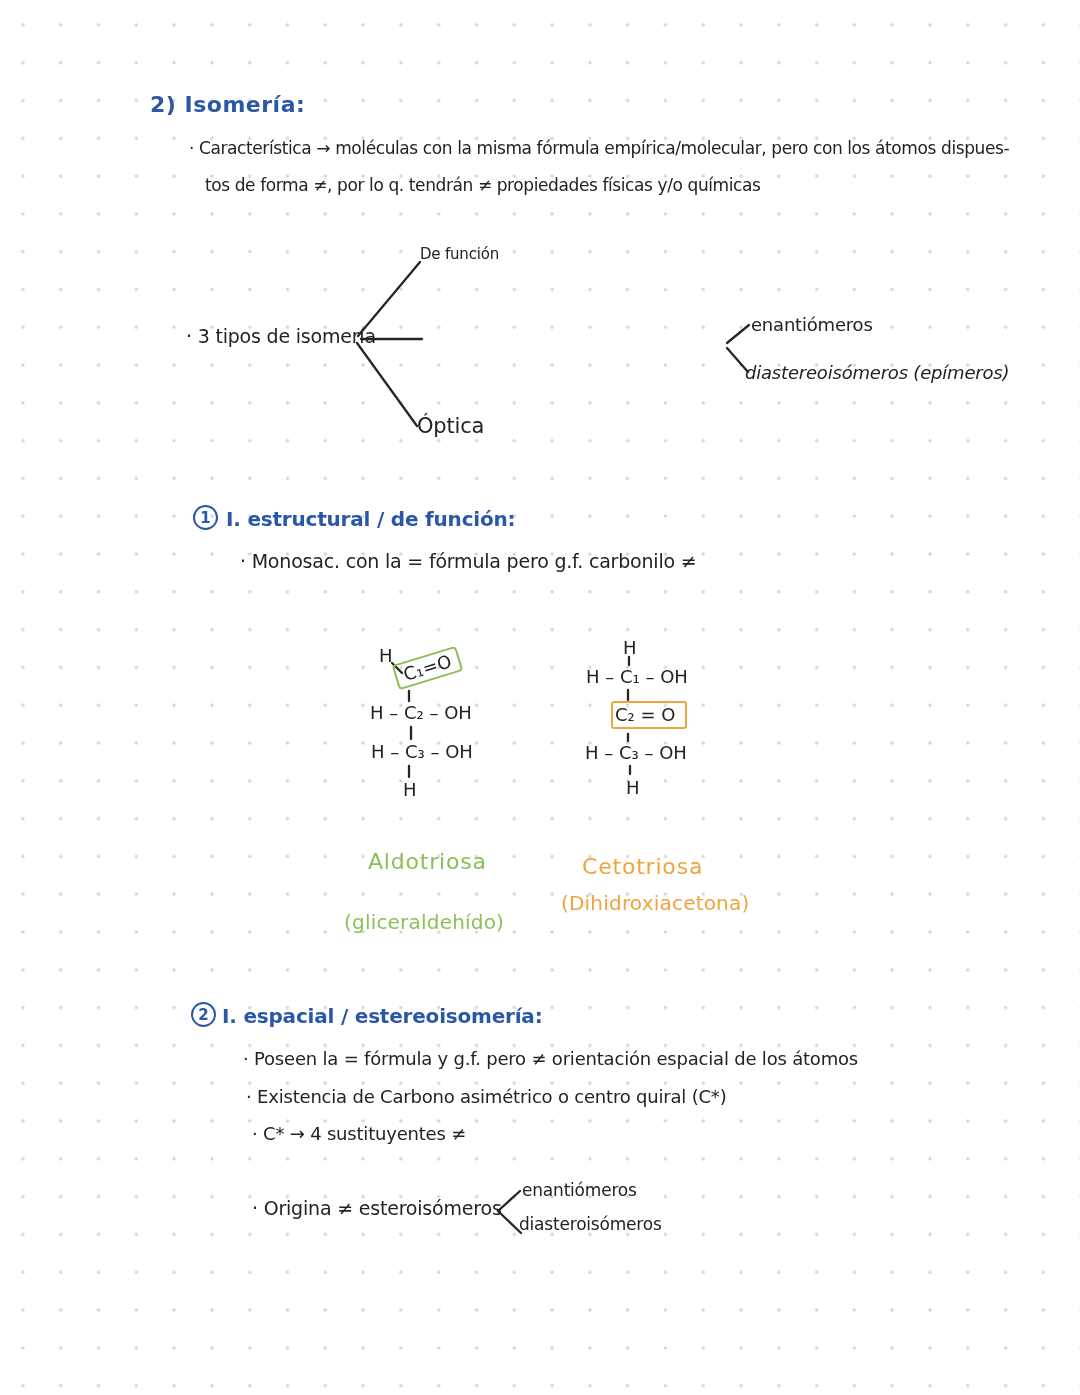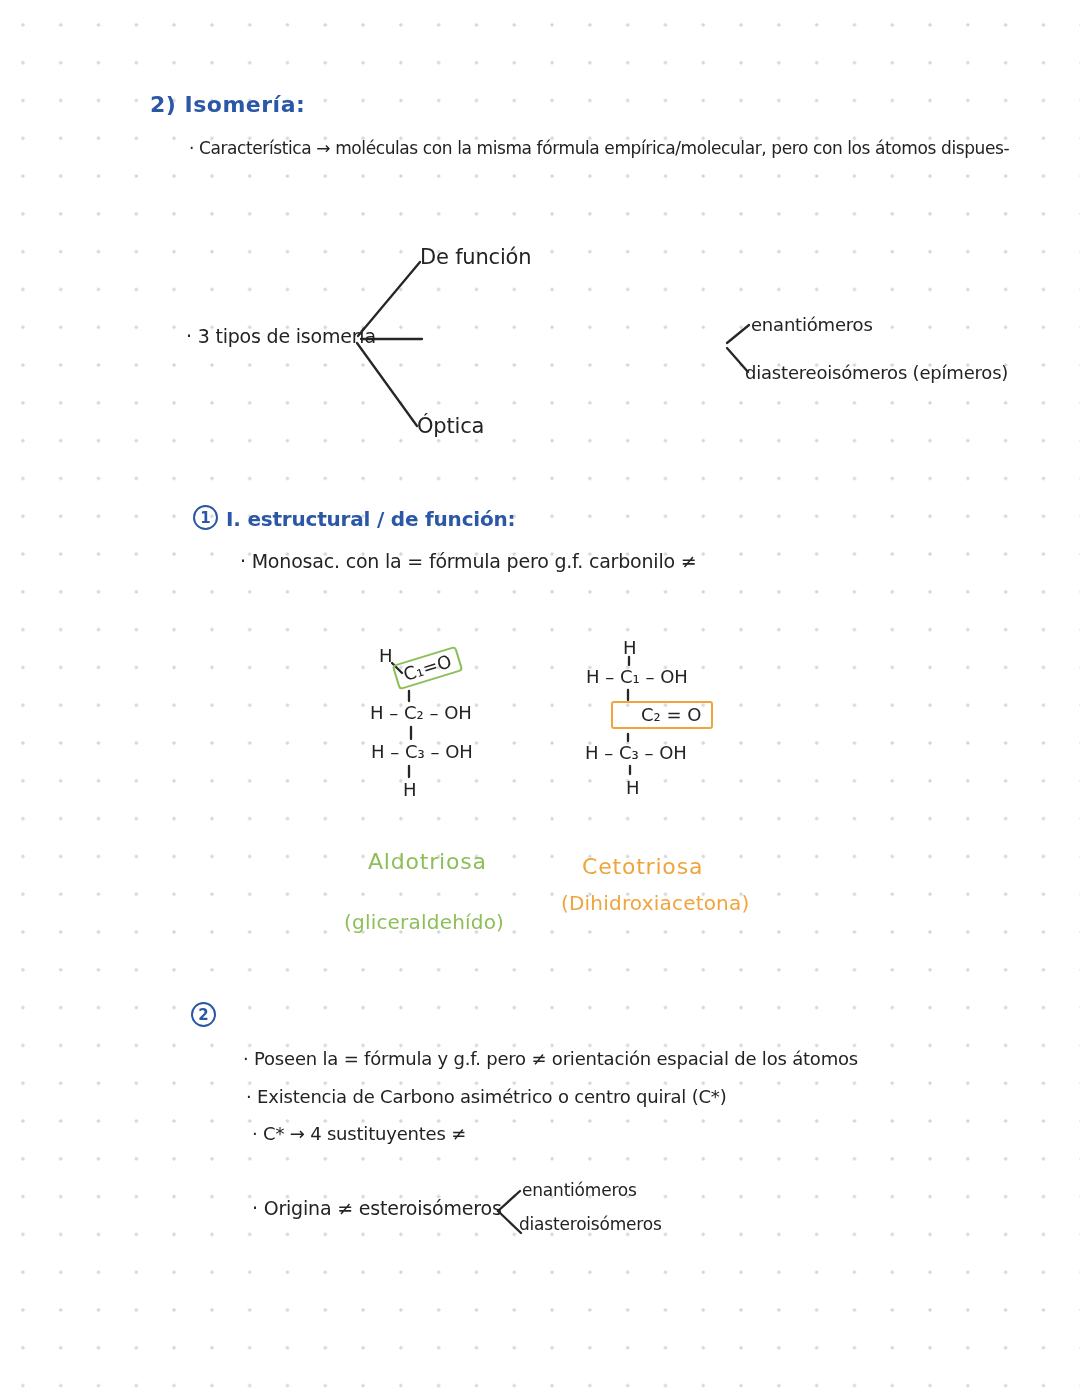--- a/index.html
+++ b/index.html
@@ -29,21 +29,21 @@
     font-size:15px;font-weight:bold;color:var(--blue,#2b57a7);box-sizing:border-box;
   }
   .mol{font-size:18px;letter-spacing:0;}
   .carbonyl-left{
     border:2.5px solid var(--green,#8cbf58);border-radius:4px;
     padding:0 7px 1px 7px;transform:rotate(-17deg);transform-origin:center;
     font-size:18px;
   }
   .carbonyl-right{
     border:2.5px solid var(--orange,#efa43d);border-radius:3px;
-    padding:1px 10px 2px 28px;font-size:18px;
+    padding:1px 10px 2px 2px;font-size:18px;
   }
   .mol-name{font-size:22px;letter-spacing:.8px;}
   .mol-alt{font-size:20px;letter-spacing:.2px;}
   .forklabel{font-size:17px;letter-spacing:-.2px;}
   svg.overlay{position:absolute;left:0;top:0;pointer-events:none;}
 </style>
 </head>
 <body>
 
 <div class="page">
@@ -68,25 +68,26 @@
 
       <path d="M629,657 L629,665"></path>
       <path d="M628,690 L628,700"></path>
       <path d="M628,734 L628,741"></path>
       <path d="M630,766 L630,774"></path>
     </g>
   </svg>
 
   <div class="abs title blue" style="left:150px;top:92px;">2) Isomería:</div>
   <div class="abs intro" style="left:189px;top:138px;">· Característica → moléculas con la misma fórmula empírica/molecular, pero con los átomos dispues-</div>
+  <div class="abs intro" style="left:205px;top:175px;">tos de forma ≠, por lo q. tendrán ≠ propiedades físicas y/o químicas</div>
 
-  <div class="abs treelabel" style="left:420px;top:245px;font-size:21px;">De función</div>
+  <div class="abs treelabel" style="left:420px;top:245px;font-size:15px;">De función</div>
   <div class="abs treelabel" style="left:186px;top:325px;">· 3 tipos de isomería</div>
   <div class="abs treelabel" style="left:751px;top:314px;font-size:18px;">enantiómeros</div>
-  <div class="abs treelabel" style="left:745px;top:362px;font-size:18px;">diastereoisómeros (epímeros)</div>
+  <div class="abs treelabel" style="left:745px;top:362px;font-size:18px;font-style:italic;">diastereoisómeros (epímeros)</div>
   <div class="abs treelabel" style="left:417px;top:414px;font-size:21px;">Óptica</div>
 
   <div class="abs circle-num" style="left:193px;top:505px;">1</div>
   <div class="abs sec-head blue" style="left:226px;top:507px;">I. estructural / de función:</div>
   <div class="abs body" style="left:240px;top:550px;font-size:19px;">· Monosac. con la = fórmula pero g.f. carbonilo ≠</div>
 
   <div class="abs mol" style="left:379px;top:645px;">H</div>
   <div class="abs carbonyl-left" style="left:394px;top:655px;">C₁=O</div>
   <div class="abs mol" style="left:370px;top:702px;">H – C₂ – OH</div>
   <div class="abs mol" style="left:371px;top:741px;">H – C₃ – OH</div>
@@ -97,20 +98,21 @@
   <div class="abs carbonyl-right" style="left:611px;top:701px;">C₂ = O</div>
   <div class="abs mol" style="left:585px;top:742px;">H – C₃ – OH</div>
   <div class="abs mol" style="left:626px;top:777px;">H</div>
 
   <div class="abs mol-name green" style="left:368px;top:849px;">Aldotriosa</div>
   <div class="abs mol-alt green" style="left:344px;top:886px;margin-top:24px;">(gliceraldehído)</div>
   <div class="abs mol-name orange" style="left:582px;top:854px;">Cetotriosa</div>
   <div class="abs mol-alt orange" style="left:561px;top:891px;">(Dihidroxiacetona)</div>
 
   <div class="abs circle-num" style="left:191px;top:1002px;">2</div>
+  <div class="abs sec-head blue" style="left:222px;top:1004px;">I. espacial / estereoisomería:</div>
   <div class="abs body" style="left:243px;top:1048px;">· Poseen la = fórmula y g.f. pero ≠ orientación espacial de los átomos</div>
   <div class="abs body" style="left:246px;top:1086px;">· Existencia de Carbono asimétrico o centro quiral (C*)</div>
   <div class="abs body" style="left:252px;top:1123px;">· C* → 4 sustituyentes ≠</div>
   <div class="abs body" style="left:252px;top:1197px;font-size:19px;">· Origina ≠ esteroisómeros</div>
   <div class="abs forklabel" style="left:522px;top:1180px;">enantiómeros</div>
   <div class="abs forklabel" style="left:519px;top:1214px;">diasteroisómeros</div>
 
 </div>
 
 </body></html>

